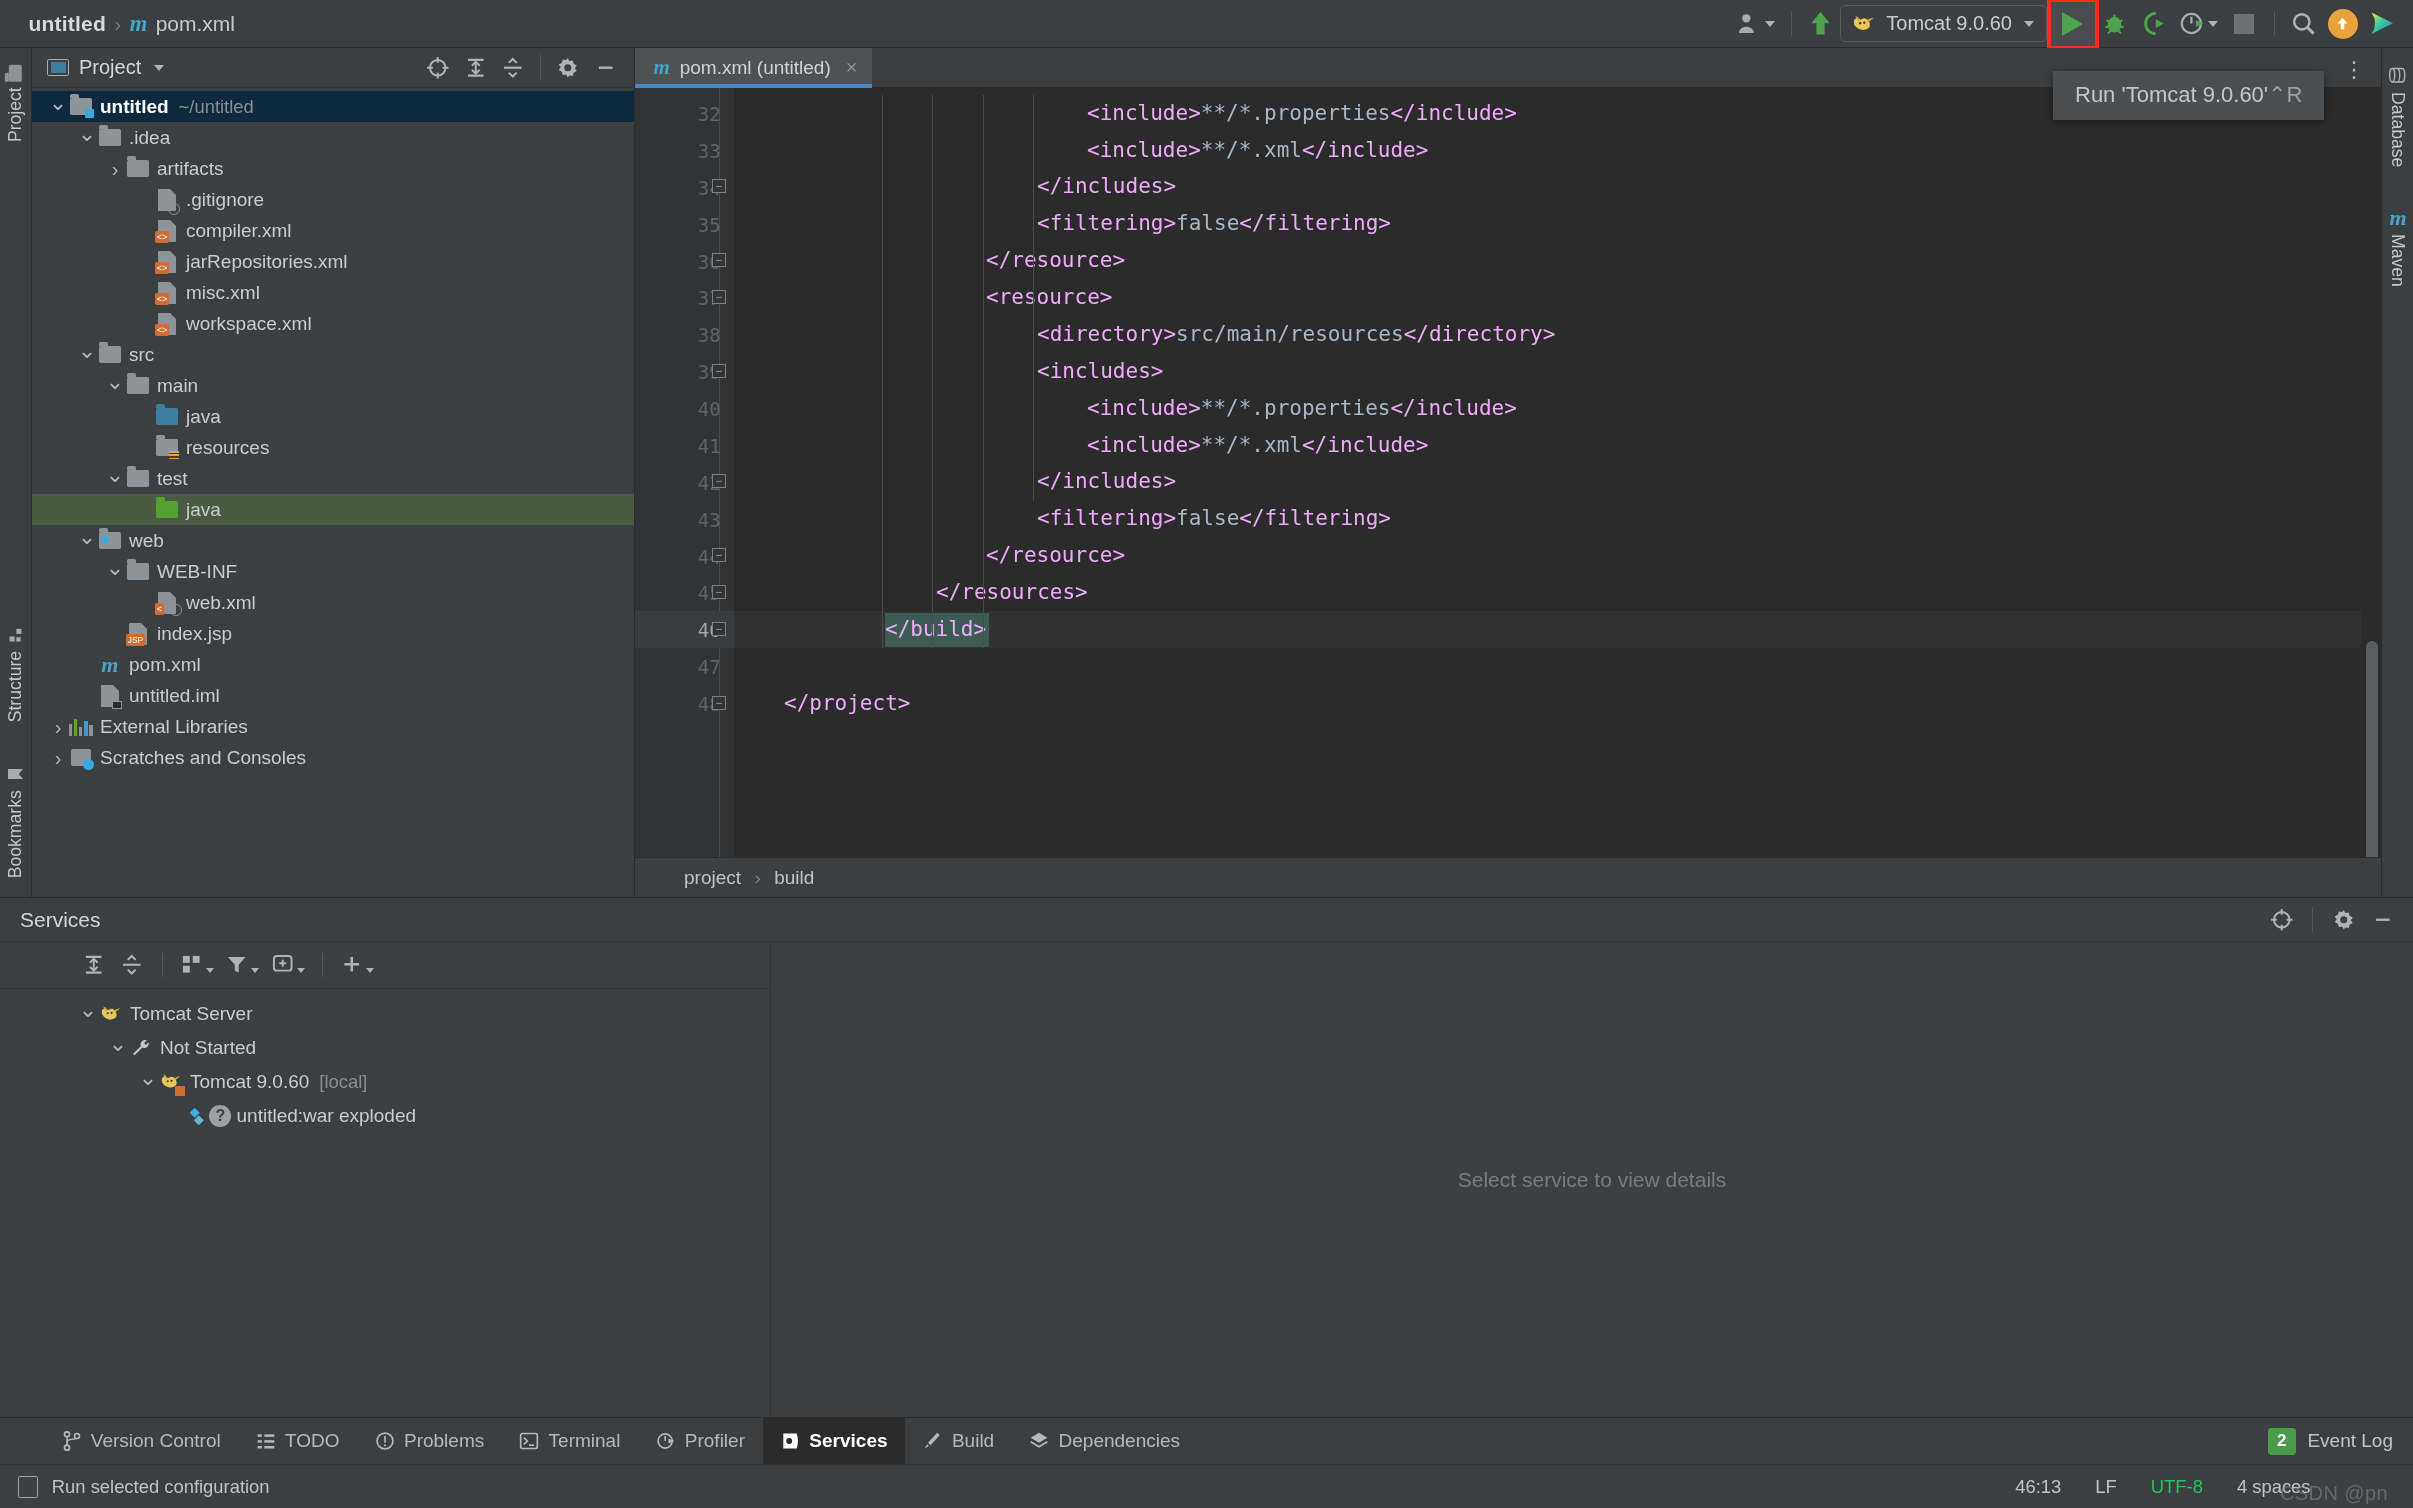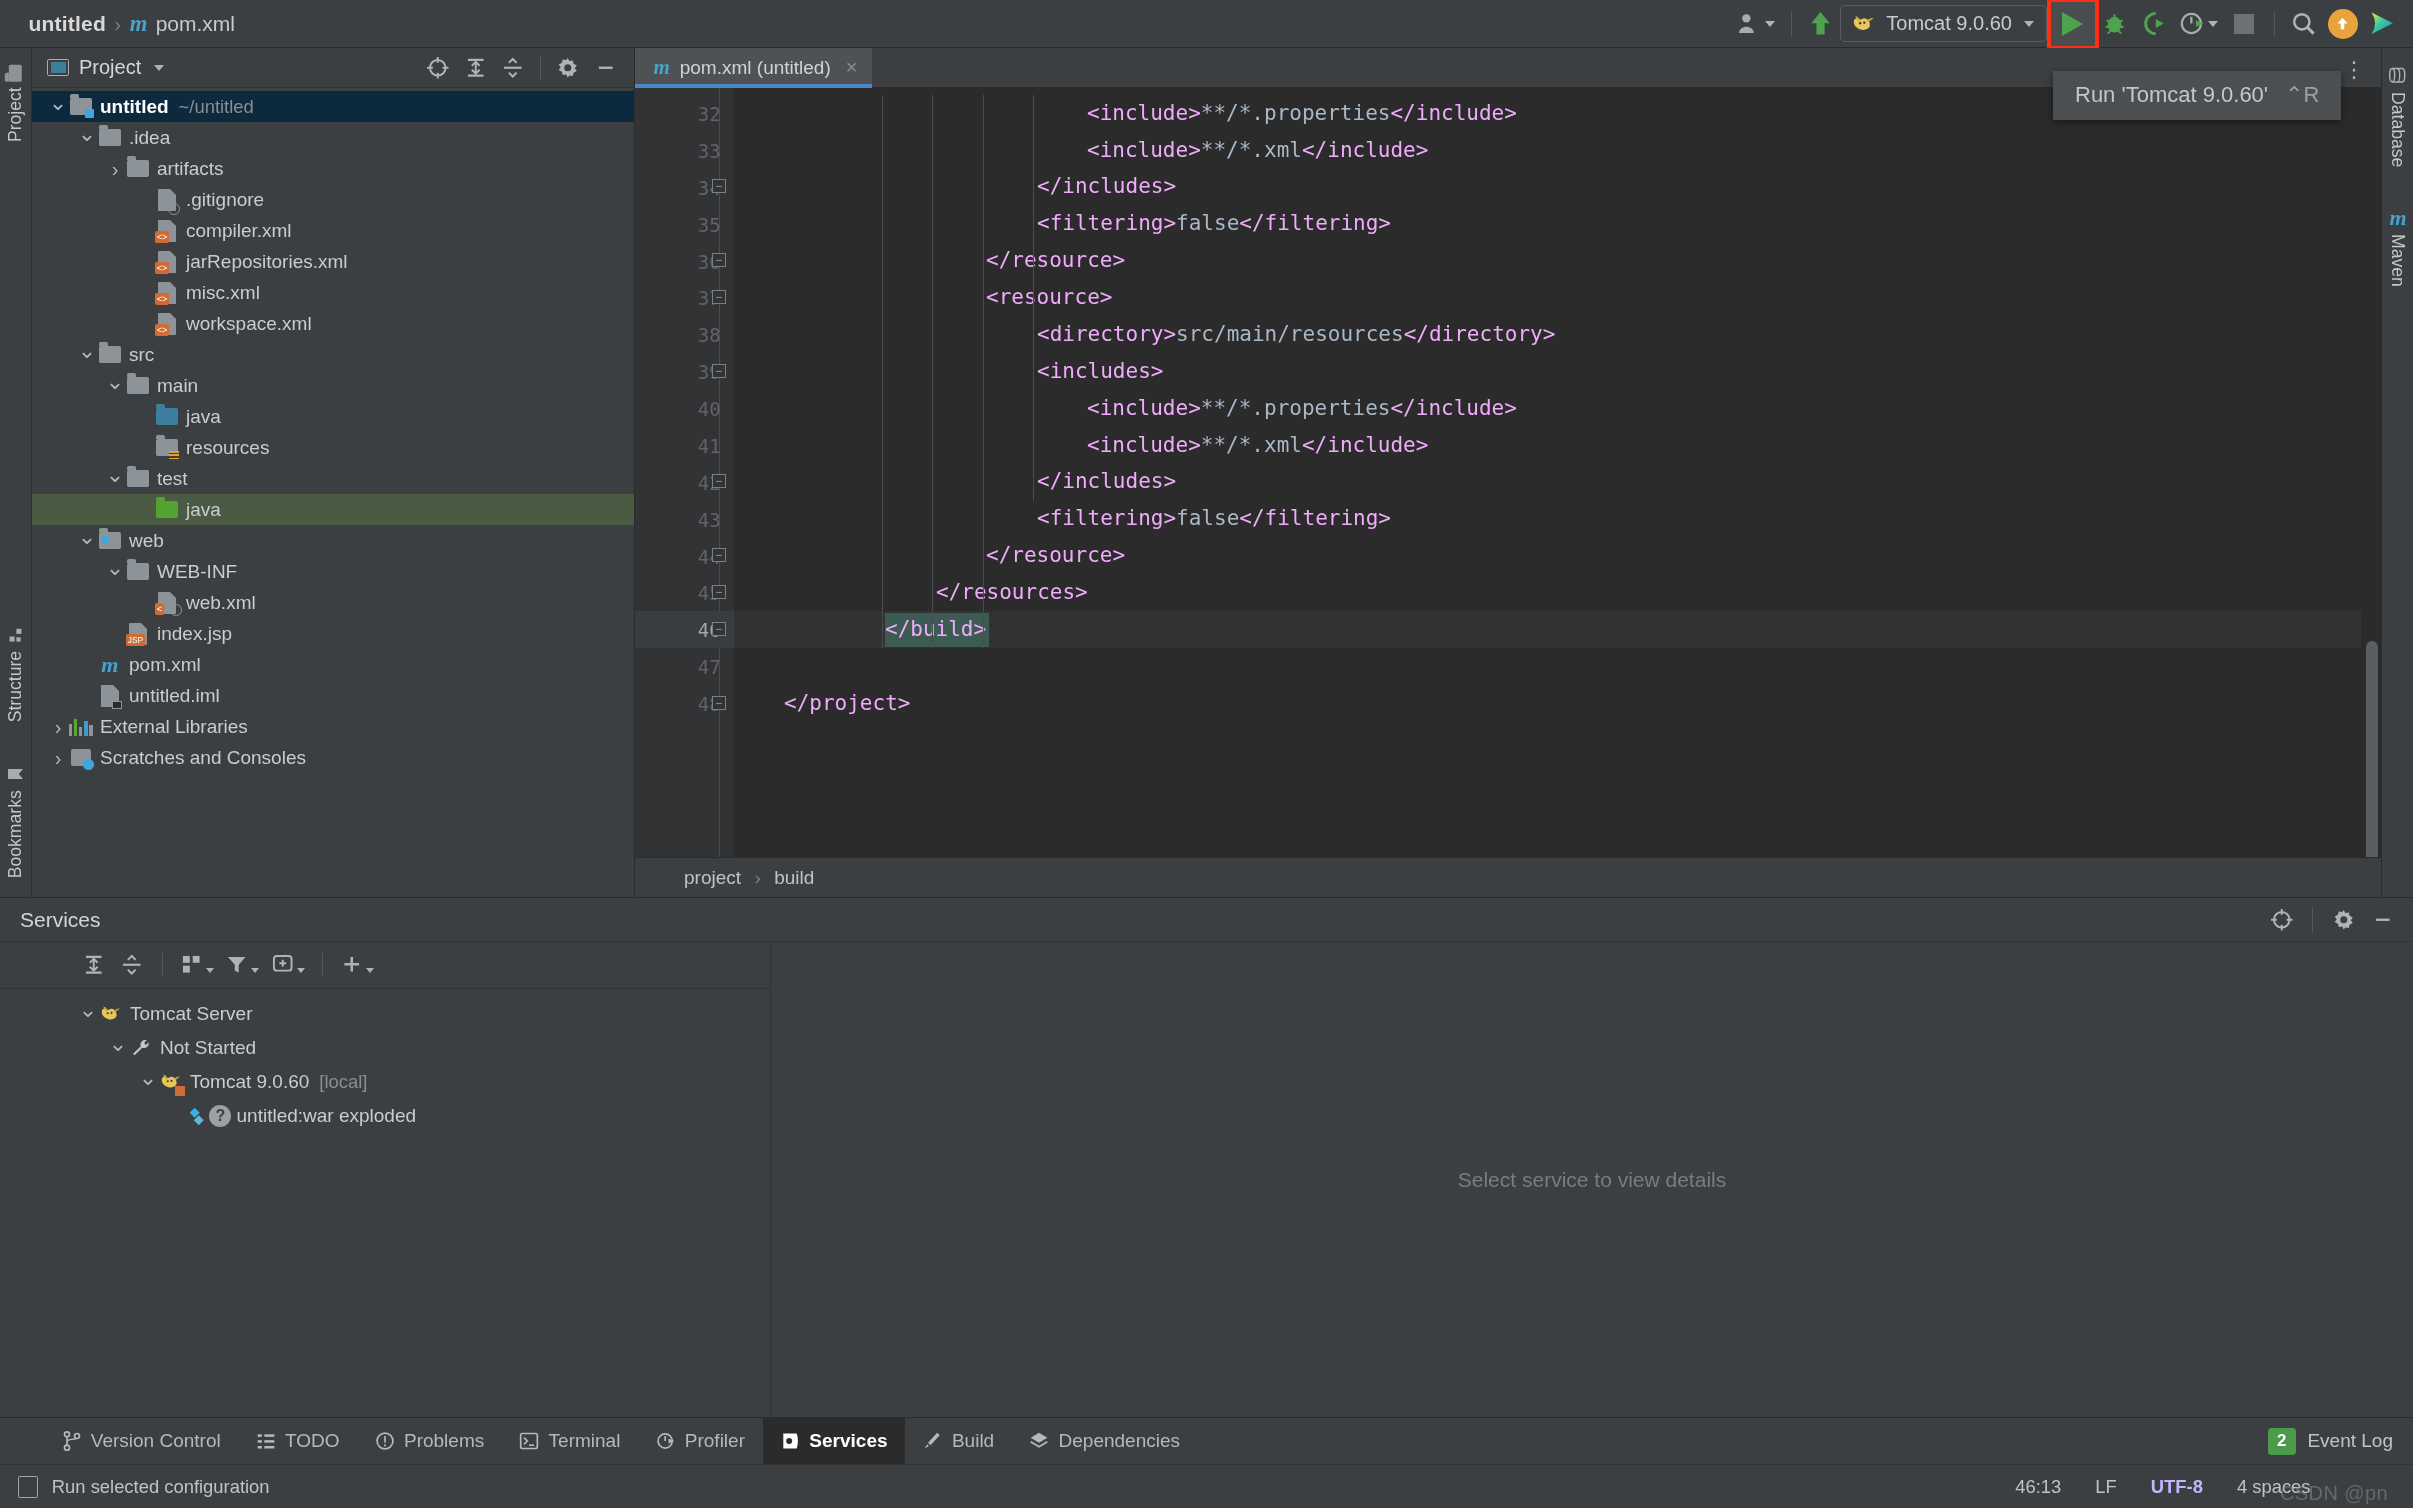--- a/index.html
+++ b/index.html
@@ -58,21 +58,21 @@
   .stop-sq { width:20px;height:20px;background:#6e7174;}
   .upload-circle{width:30px;height:30px;border-radius:50%;background:#e8a33d;display:flex;align-items:center;justify-content:center;}
 
   
   .tooltip {
     position:absolute; left:2053px; top:71px;
     background:#4b4f51; color:#c4c7ca;
     padding:11px 22px 11.7px 22px; font-size:22px;
     box-shadow:0 1.7px 7.5px rgba(0,0,0,.5);
     white-space:nowrap; z-index:60;
-    display:flex; gap:17px; align-items:center;
+    display:flex; align-items:center;
   }
   .tooltip .sc { color:#9ca0a3; }
 
   
   .body-row { flex:1; display:flex; min-height:0; }
 
   
   .rail {
     width:32px; min-width:32px; background:#3c3f41;
     border-right:0.8px solid #2b2b2b;
@@ -195,21 +195,21 @@
   .twitem.active{background:#2b2b2b;color:#ffffff;font-weight:bold;}
   .twbar-right{margin-left:auto;display:flex;align-items:center;padding-right:20px;gap:11.7px;}
   .evbadge{background:#4a9c4a;color:#fff;font-size:17px;font-weight:bold;border-radius:3.4px;
      padding:2.5px 9.2px;line-height:22px;}
 
   .statusbar{height:44px;min-height:44px;background:#3c3f41;display:flex;align-items:center;
      border-top:0.8px solid #323537;padding:0 23.5px 0 18.4px;position:relative;}
   .sb-left{display:flex;align-items:center;gap:13.4px;color:#c0c3c6;font-size:18.4px;}
   .sb-ico{width:20px;height:22px;border:1.7px solid #a3a6a9;border-radius:1.7px;}
   .sb-right{margin-left:auto;display:flex;align-items:center;gap:34px;color:#c0c3c6;font-size:18.4px;}
-  .sb-dim{color:#c4b5fd;font-weight:bold;}
+  .sb-dim{color:#22c55e;}
 
   .watermark{position:absolute;right:25px;bottom:3.4px;color:#8e9194;opacity:.5;font-size:20px;
      pointer-events:none;letter-spacing:0.4px;}
 </style>
 </head>
 <body>
 
 <div id="app">
 
   <div class="toolbar">

